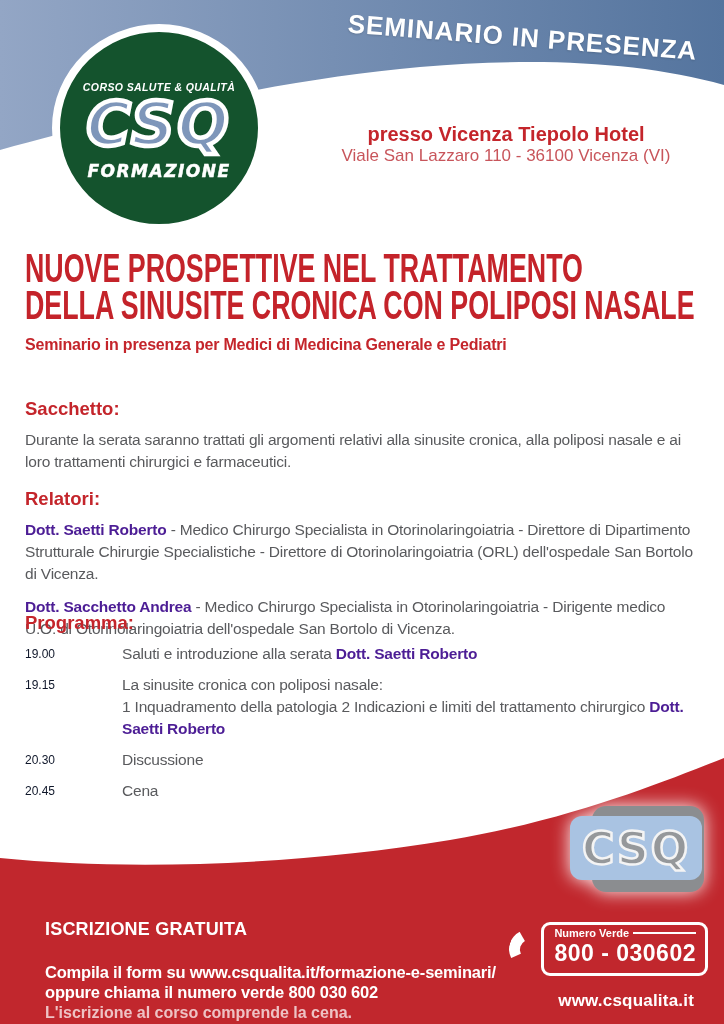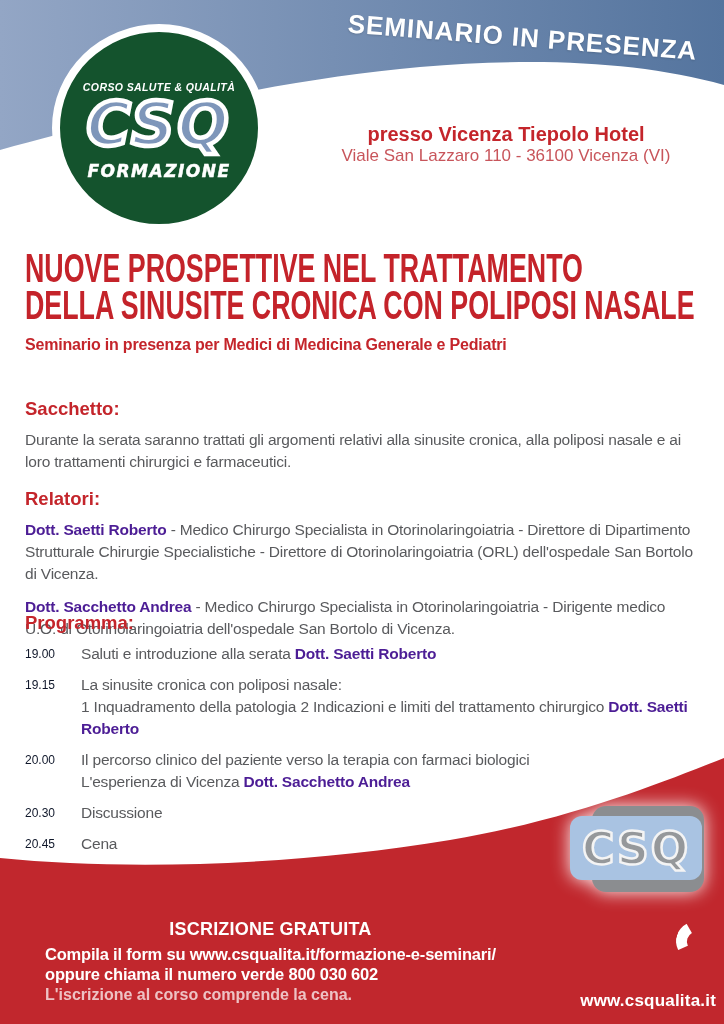--- a/index.html
+++ b/index.html
@@ -72,28 +72,28 @@
   .body-text b, .prog-line b { color:#4c1d95; font-weight:700; }
 
   .objectives { top:398px; }
   .speakers  { top:488px; }
   .speakers p { margin-bottom:11px; }
   .programma { top:612px; }
 
   .prog-row { display:flex; margin-bottom:9px; }
   .prog-time { width:42px; flex:0 0 42px; color:#0f172a; font-size:12px; line-height:22px; }
   .prog-lines { margin-left:14px; }
-  .prog-line { color:#595a5d; font-size:15.5px; line-height:22px; letter-spacing:-0.2px; }
+  .prog-line { color:#595a5d; font-size:15.5px; line-height:22px; letter-spacing:-0.2px;margin-left:41px; }
 
   
   .footer { position:absolute; left:0; bottom:0; width:724px; height:270px; }
   .footer svg { position:absolute; left:0; top:0; }
 
   .footer-text { position:absolute; left:45px; top:165px; color:#ffffff; }
-  .reg-title { font-size:18px; font-weight:700; letter-spacing:0.2px; margin-bottom:4px;text-align:center; }
+  .reg-title { font-size:18px; font-weight:700; letter-spacing:0.2px; margin-bottom:22px; }
   .reg-line  { font-size:16.5px; font-weight:700; line-height:20px; letter-spacing:-0.2px; }
   .reg-muted { font-size:16px; font-weight:700; line-height:20px; color:rgba(255,255,255,0.72); margin-top:1px; }
 
   .footer-logo {
     position:absolute; right:22px; top:62px; width:132px; height:64px;
     filter:drop-shadow(0 0 9px rgba(255,255,255,0.95));
   }
   .fl-back {
     position:absolute; left:22px; top:-10px; right:-2px; bottom:-12px;
     background:#8b8d90; border-radius:14px;
@@ -120,21 +120,21 @@
     padding:2px 9px 6px 10px; min-width:150px;
   }
   .tf-label-row { display:flex; align-items:center; }
   .tf-label { color:#ffffff; font-size:11px; font-weight:700; white-space:nowrap; }
   .tf-line { flex:1; border-top:2px solid #ffffff; margin-left:4px; }
   .tf-number {
     color:#ffffff; font-size:23px; font-weight:800; letter-spacing:0.5px;
     white-space:nowrap; margin-top:1px;
   }
   .website {
-    position:absolute; right:8px; top:237px;
+    position:absolute; right:30px; top:237px;
     color:#ffffff; font-size:17px; font-weight:700; letter-spacing:0.2px;
   }
 </style>
 </head>
 <body>
 
 <div class="page">
 
   <div class="top-band">
     <svg width="724" height="160" viewBox="0 0 724 160" preserveAspectRatio="none">
@@ -189,27 +189,20 @@
     </div>
 
     <div class="prog-row">
       <div class="prog-time">19.15</div>
       <div class="prog-lines">
         <div class="prog-line"><span>La sinusite cronica con poliposi nasale:</span><b></b></div>
         <div class="prog-line"><span>1 Inquadramento della patologia 2 Indicazioni e limiti del trattamento chirurgico </span><b>Dott. Saetti Roberto</b></div>
       </div>
     </div>
 
-    <div class="prog-row">
-      <div class="prog-time">20.00</div>
-      <div class="prog-lines">
-        <div class="prog-line"><span>Il percorso clinico del paziente verso la terapia con farmaci biologici</span><b></b></div>
-        <div class="prog-line"><span>L'esperienza di Vicenza </span><b>Dott. Sacchetto Andrea</b></div>
-      </div>
-    </div>
 
     <div class="prog-row">
       <div class="prog-time">20.30</div>
       <div class="prog-lines">
         <div class="prog-line"><span>Discussione</span><b></b></div>
       </div>
     </div>
 
     <div class="prog-row">
       <div class="prog-time">20.45</div>
@@ -233,18 +226,25 @@
 
     <div class="footer-logo">
       <div class="fl-back"></div>
       <div class="fl-plate">
         <span class="fl-letters">CSQ</span>
       </div>
     </div>
 
     <div class="tollfree">
       <span class="phone-icon"></span>
+      <div class="tf-box">
+        <div class="tf-label-row">
+          <span class="tf-label">Numero Verde</span>
+          <span class="tf-line"></span>
+        </div>
+        <div class="tf-number">800 - 030602</div>
+      </div>
     </div>
 
     <div class="website">www.csqualita.it</div>
   </div>
 
 </div>
 
 </body></html>

